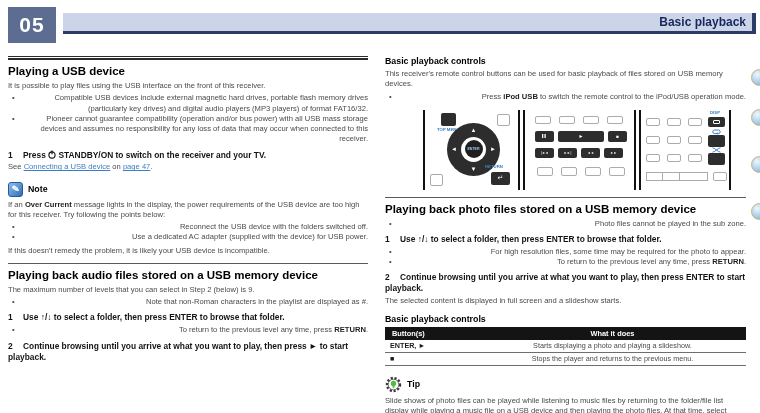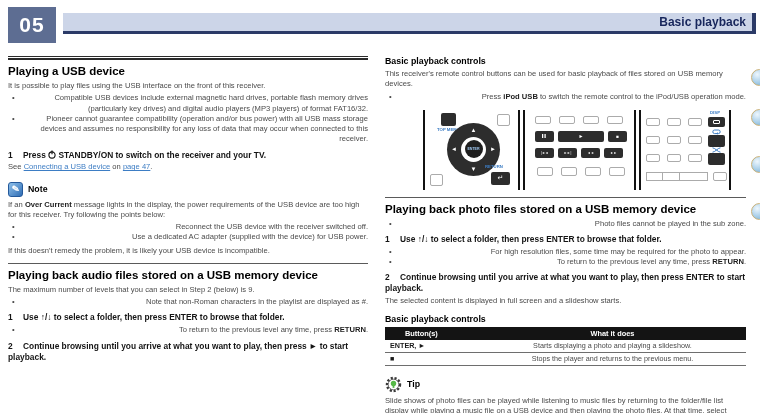--- a/index.html
+++ b/index.html
@@ -72,21 +72,21 @@
   .arr-right{ right:4px; top:50%; transform:translateY(-50%); }
   .enter-outer{ position:absolute; left:14px; top:14px; width:25px; height:25px; border-radius:50%; background:#fff; }
   .enter-btn{ position:absolute; left:3.5px; top:3.5px; width:18px; height:18px; border-radius:50%;
     background:#1f1f1f; color:#9cc4ec; font-size:3.6px; font-weight:bold;
     display:flex; align-items:center; justify-content:center; }
   .glyph{ font-size:3.4px; letter-spacing:0; }
   .disp-ico{ display:inline-block; width:7px; height:4px; border:1px solid #fff; border-radius:1px; }
 
   
   table{ width:100%; border-collapse:collapse; margin-top:2px; }
-  th{ background:#141414; color:#fff; font-size:7.4px; padding:2px 20px; font-weight:bold; }
+  th{ background:#141414; color:#fff; font-size:7.4px; padding:2px 7px; font-weight:bold; }
   th.c1{ text-align:left; width:26%; }
   th.c2{ text-align:center; }
   td{ font-size:7.2px; padding:1.5px 5px; border-bottom:1px solid #6e6e6e; }
   td.c1{ font-weight:bold; color:#1a1a1a; }
   td.c2{ text-align:center; }
 
   
   .tip-head{ margin-top:10px; }
 
   
@@ -129,21 +129,21 @@
 
 
   <div class="icon-heading">
     <span class="note-icon">
         <span class="pencil">✎</span>
       </span>
     <span>Note</span>
   </div>
   <p>If an <b>Over Current</b> message lights in the display, the power requirements of the USB device are too high for this receiver. Try following the points below:</p>
   <ul>
-    <li>Reconnect the USB device with the receiver switched off.</li>
+    <li>Reconnect the USB device with the folders switched off.</li>
     <li>Use a dedicated AC adapter (supplied with the device) for USB power.</li>
   </ul>
   <p>If this doesn't remedy the problem, it is likely your USB device is incompatible.</p>
 
   <div class="rule-single"></div>
   <h2>Playing back audio files stored on a USB memory device</h2>
   <p>The maximum number of levels that you can select in Step 2 (below) is 9.</p>
   <ul>
     <li>Note that non-Roman characters in the playlist are displayed as #.</li>
   </ul>

